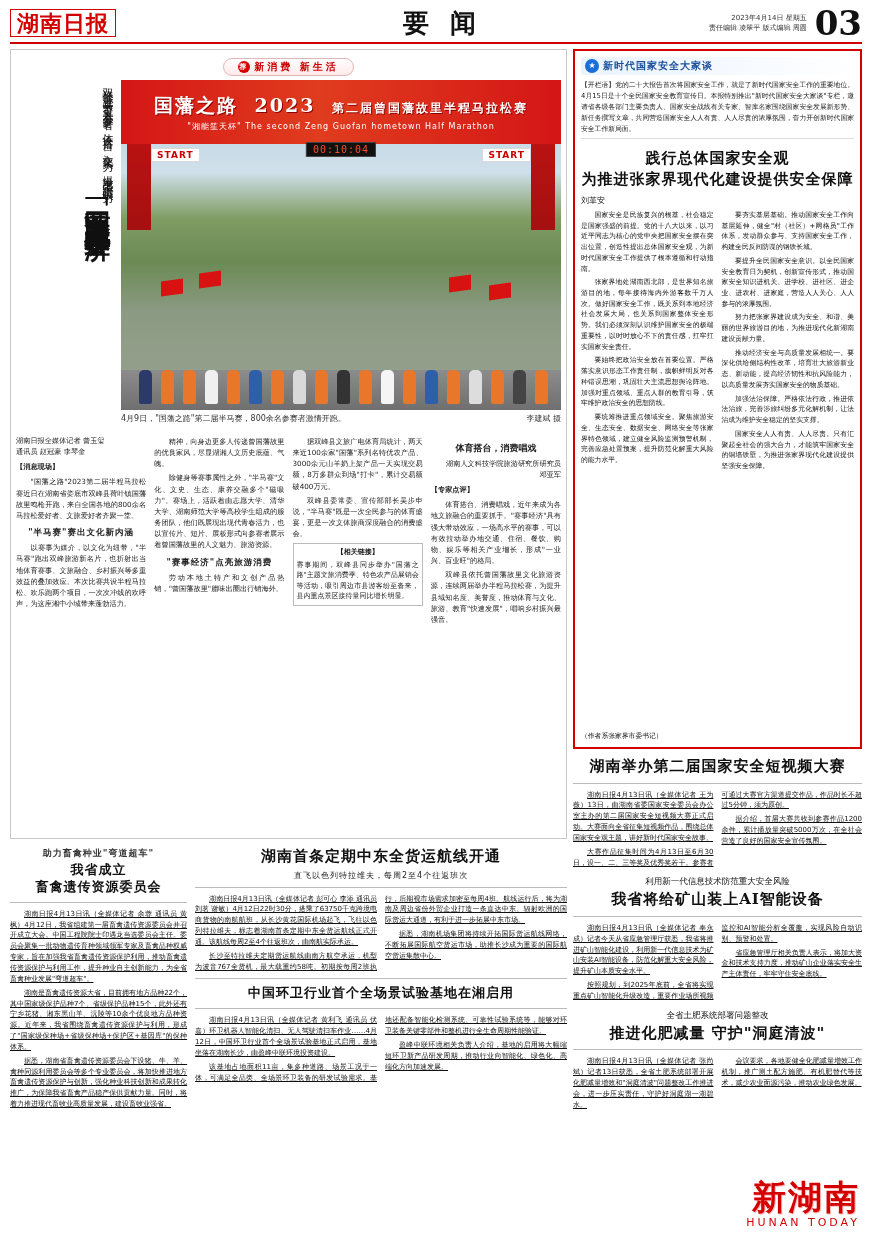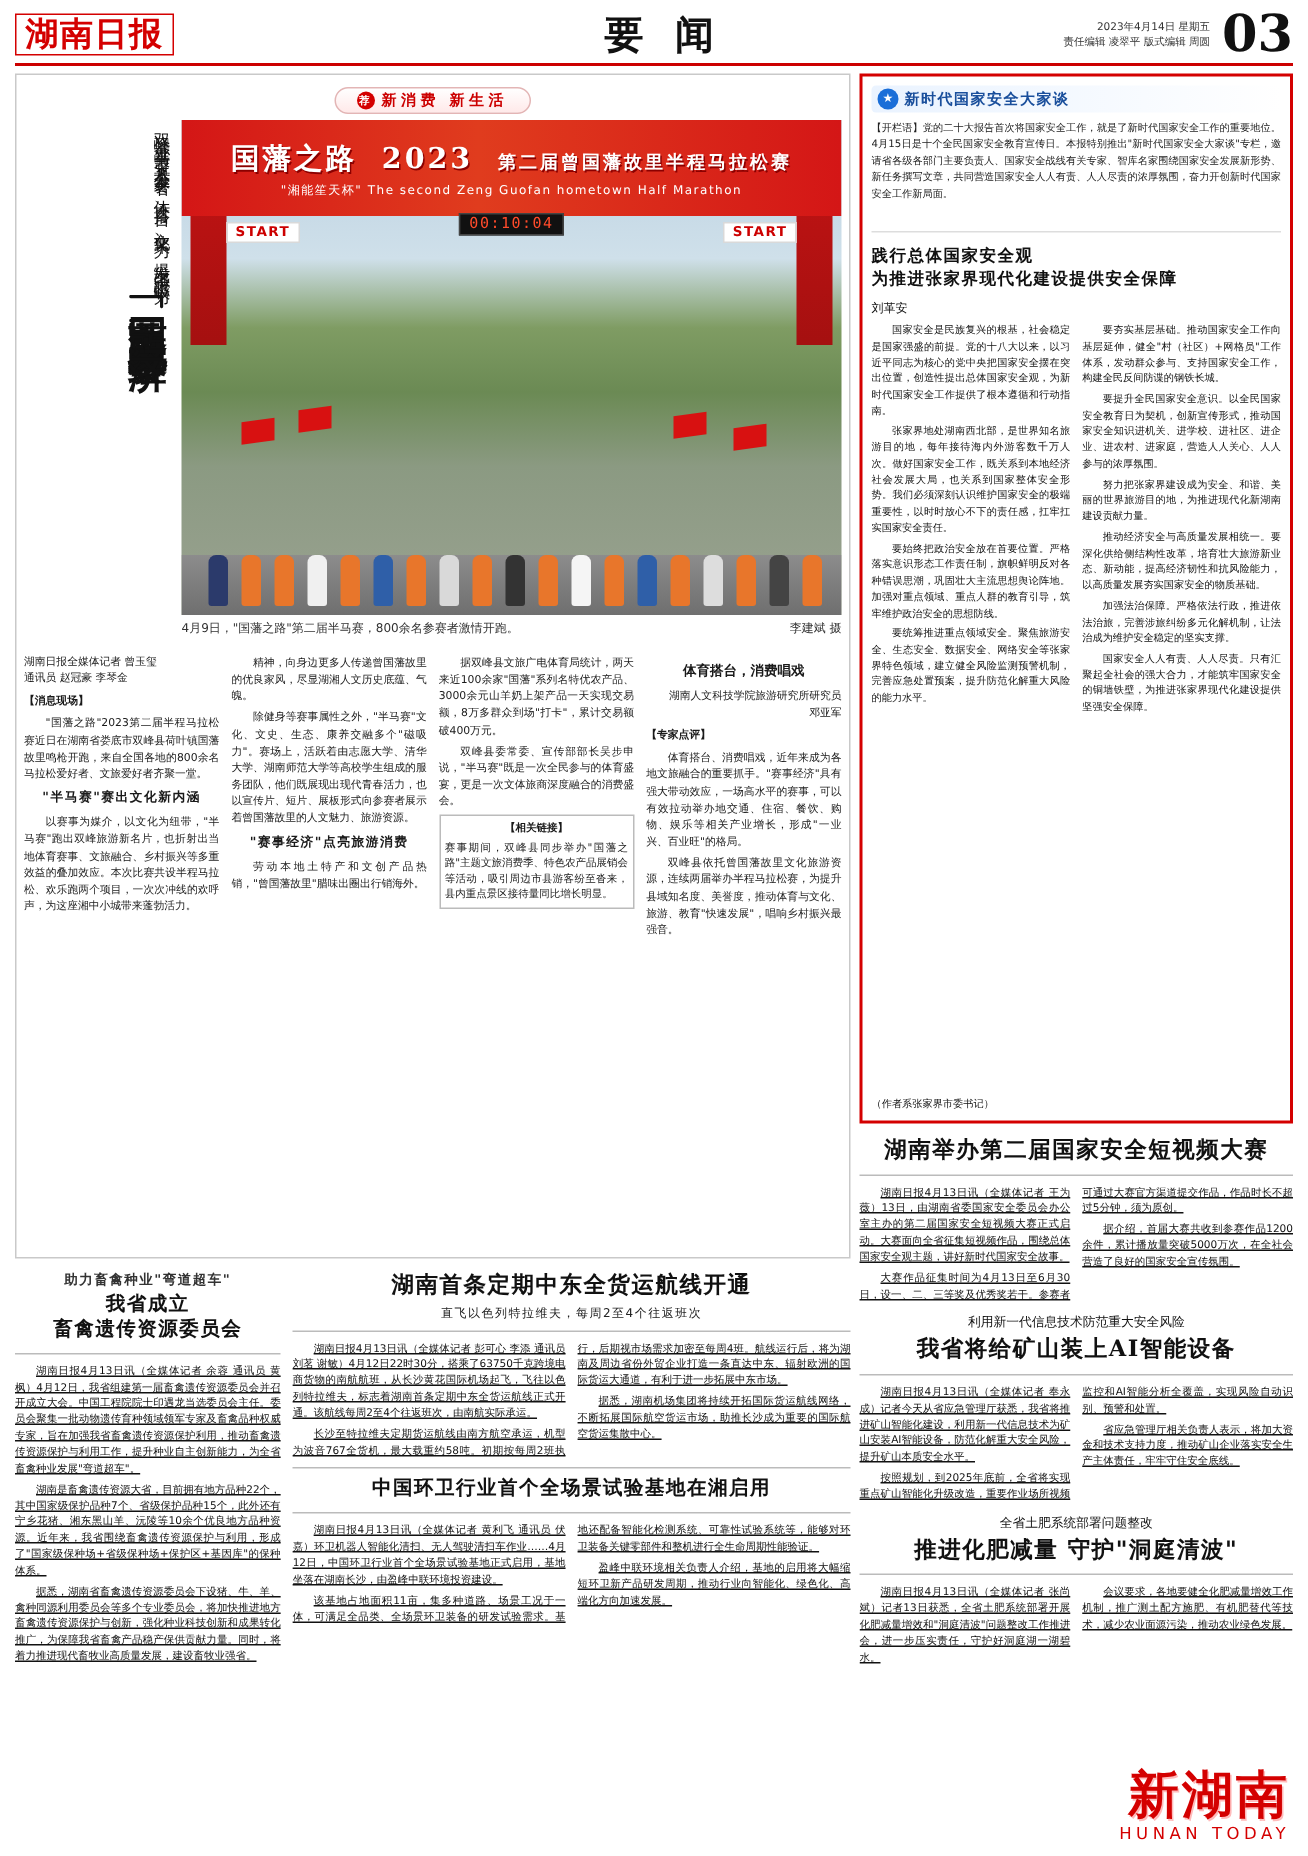--- a/index.html
+++ b/index.html
@@ -262,28 +262,28 @@
     border-radius: 3px; padding: 2px 4px; margin-bottom: 5px;
   }
   .rb-badge .b-ico {
     width: 14px; height: 14px; border-radius: 50%;
     background: #1a6ed8; color: #fff; font-size: 8px;
     text-align: center; line-height: 14px;
   }
   .rb-badge .b-txt { font-size: 10px; font-weight: bold; color: #1a4f9c; letter-spacing: 1px; }
   .intro {
     font-size: 6.8px; line-height: 1.6; text-align: justify;
-    border-bottom: 1px solid #ddd; padding-bottom: 20px; margin-bottom: 5px;
+    border-bottom: 1px solid #ddd; padding-bottom: 4px; margin-bottom: 5px;
     color: #222;
   }
   .rb-title {
-    text-align: left;
+    text-align: center;
     font-family: "DejaVu Serif","Liberation Serif",serif;
     font-weight: bold;
-    font-size: 11px;
+    font-size: 15px;
     line-height: 1.35;
     letter-spacing: 1px;
     margin: 4px 0 6px;
   }
   .rb-author { font-size: 8px; margin-bottom: 4px; }
   .rb-body { column-count: 2; column-gap: 8px; font-size: 6.8px; line-height: 1.58; text-align: justify; flex: 1; }
   .rb-body p { margin: 0 0 3px 0; text-indent: 2em; }
   .sign { text-align: left; font-size: 6.8px; margin-top: 3px; }
 
   .r-story { margin-top: 8px; }

